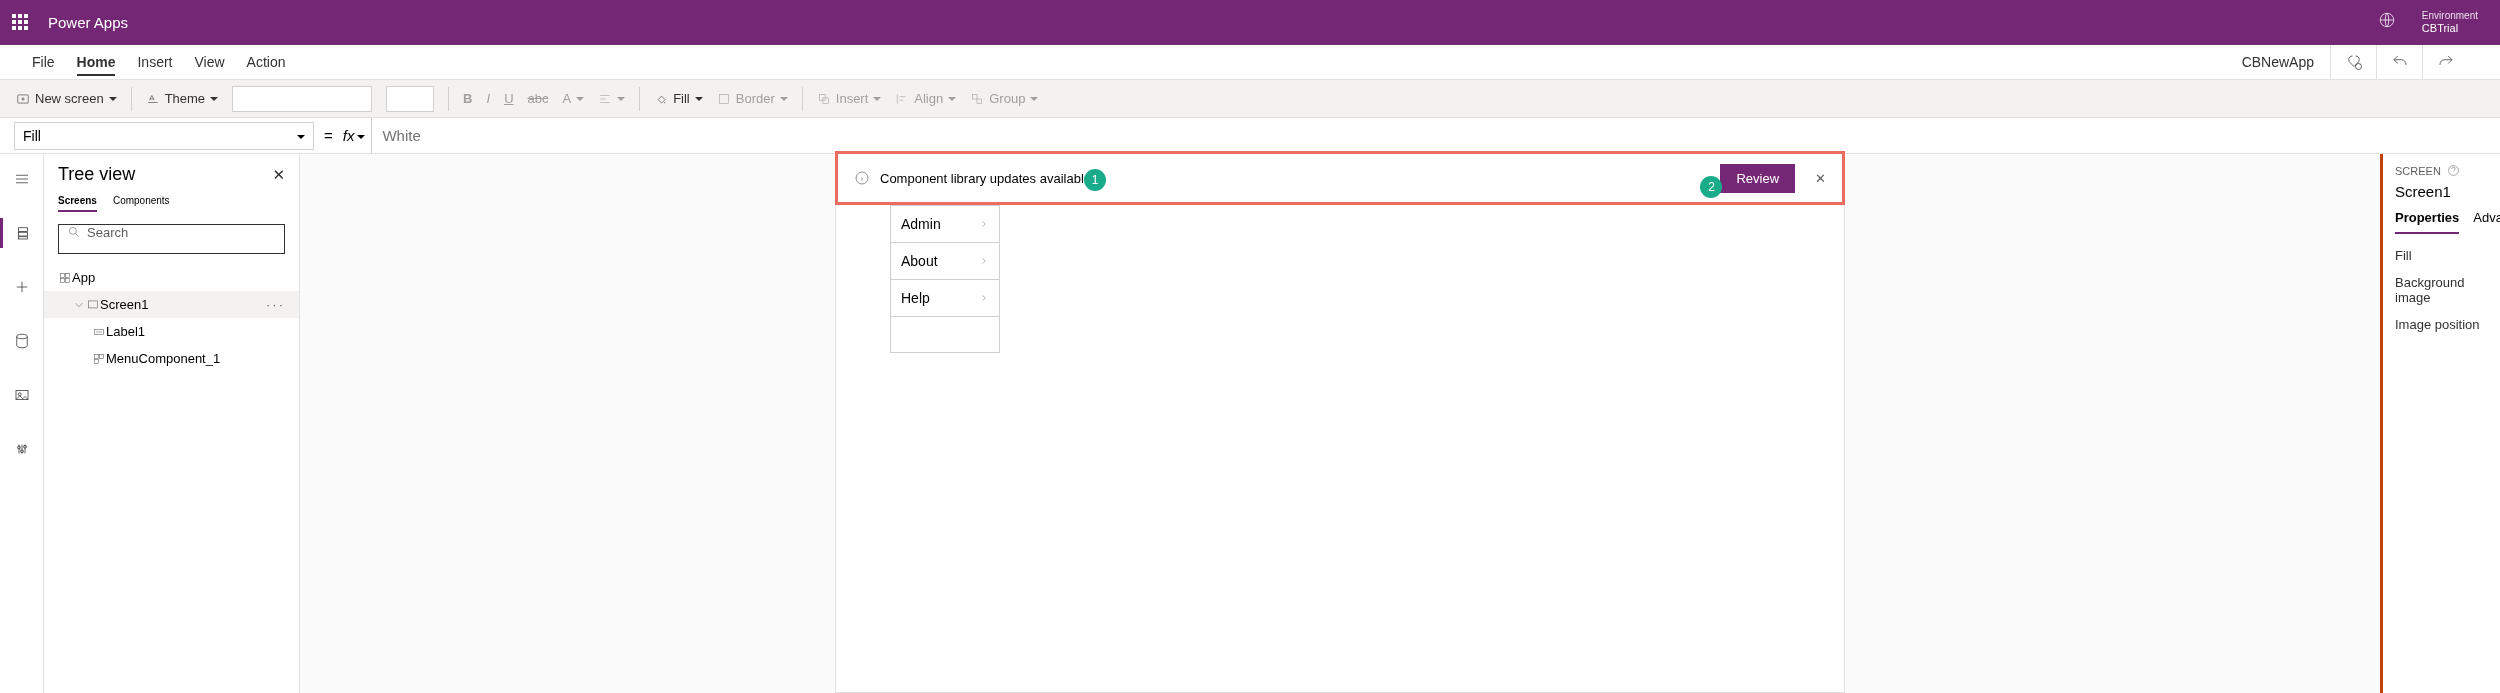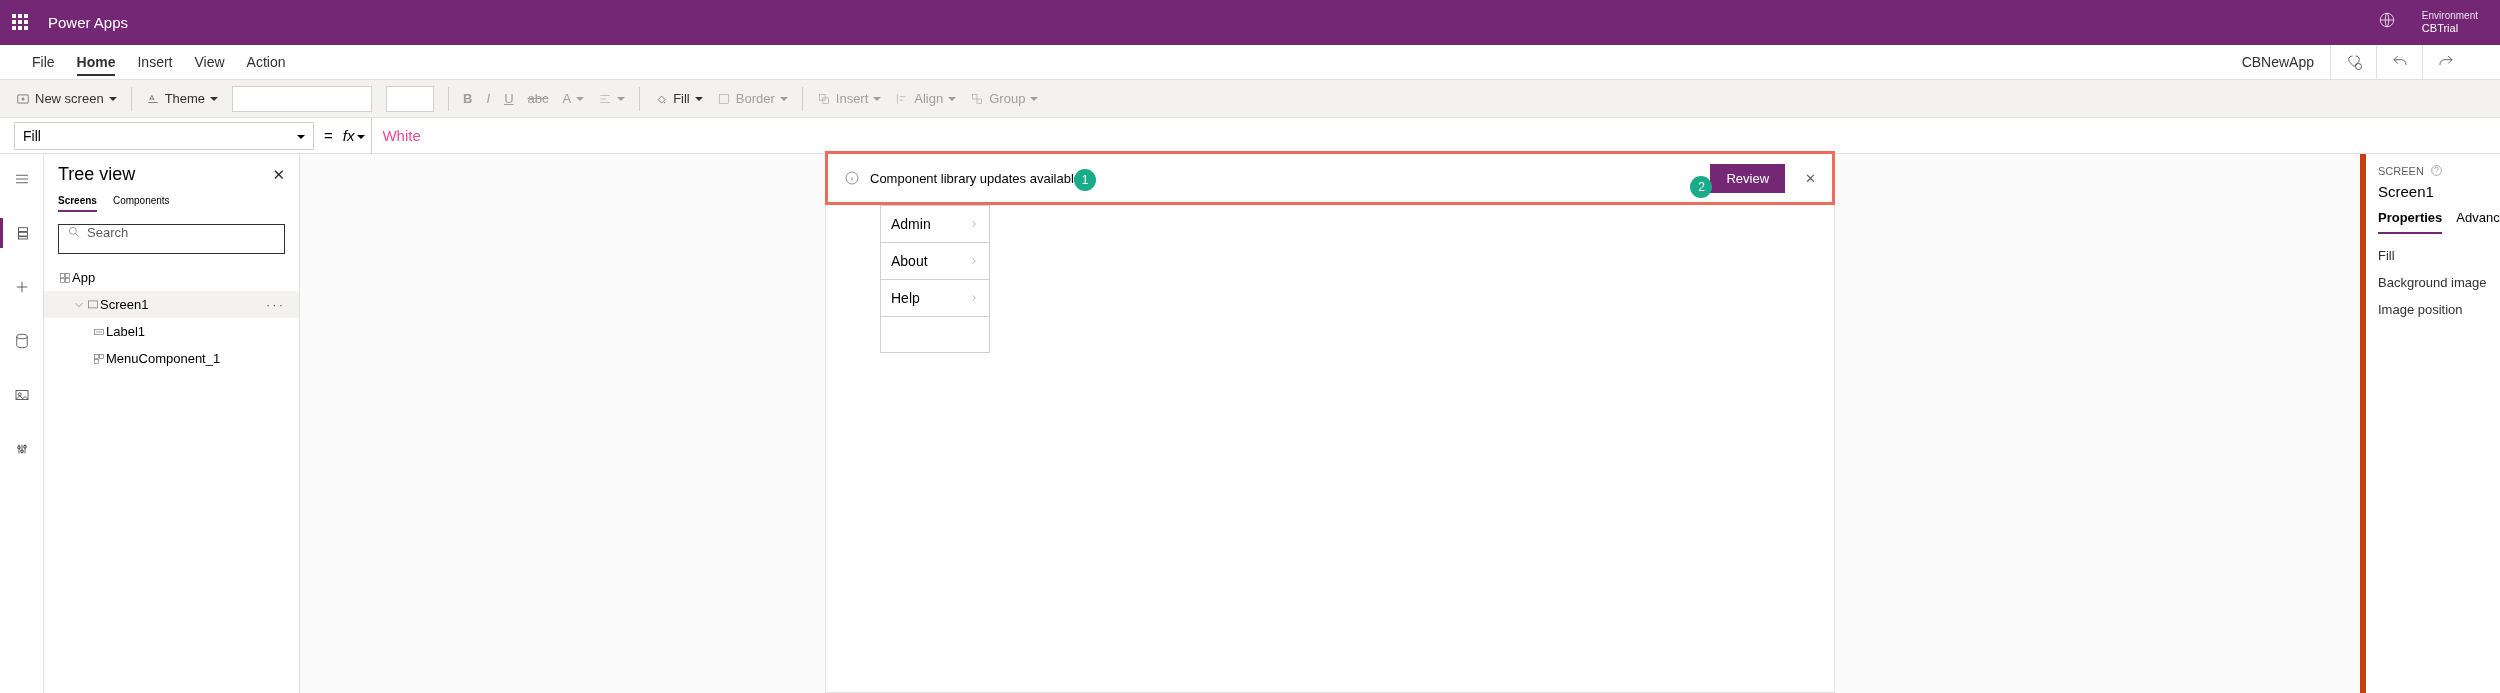--- a/index.html
+++ b/index.html
@@ -32,21 +32,21 @@
   .tool svg { width: 14px; height: 14px; stroke: currentColor; fill: none; }
   .toolbar .combo { background: #fff; border: 1px solid #d2d0ce; height: 26px; width: 140px; }
   .toolbar .combo.sm { width: 48px; }
   .tool-divider { width: 1px; height: 24px; background: #d2d0ce; }
 
   
   .formula-row { display: flex; align-items: center; height: 36px; border-bottom: 1px solid #e1e1e1; }
   .prop-select { width: 300px; border: 1px solid #d2d0ce; height: 28px; margin-left: 14px; display: flex; align-items: center; justify-content: space-between; padding: 0 8px; font-size: 14px; background: #fff; }
   .equals { margin: 0 10px; font-size: 15px; }
   .fx { font-style: italic; font-size: 15px; margin-right: 6px; display: flex; align-items: center; gap: 3px;}
-  .formula-input { border-left: 1px solid #d2d0ce; flex: 1; height: 36px; display: flex; align-items: center; padding-left: 10px; font-family: Consolas, monospace; font-size: 15px; color: #ec4899; }
+  .formula-input { border-left: 1px solid #d2d0ce; flex: 1; height: 36px; display: flex; align-items: center; padding-left: 10px; font-family: Consolas, monospace; font-size: 15px; color: #737373; }
 
   
   .main { display: flex; height: calc(693px - 45px - 35px - 38px - 36px); }
 
   
   .rail { width: 44px; border-right: 1px solid #e1e1e1; display: flex; flex-direction: column; align-items: center; padding-top: 10px; gap: 24px; }
   .rail-item { width: 44px; height: 30px; display: flex; align-items: center; justify-content: center; cursor: pointer; }
   .rail-item.active { border-left: 3px solid #742774; }
   .rail-item svg { width: 18px; height: 18px; stroke: #323130; fill: none; }
 
@@ -84,21 +84,21 @@
   .notif svg.info { width: 16px; height: 16px; stroke: #605e5c; fill: none; margin-right: 10px; }
   .notif-text { font-size: 13px; }
   .notif-spacer { flex: 1; }
   .review-btn { background: #742774; color: #fff; border: none; padding: 7px 16px; font-size: 13px; cursor: pointer; margin-right: 20px; }
   .notif .close { font-size: 13px; cursor: pointer; color: #605e5c; }
   .badge { width: 22px; height: 22px; border-radius: 50%; background: #1aab8b; color: #fff; font-size: 12px; display: flex; align-items: center; justify-content: center; position: absolute; }
   .badge1 { left: 246px; top: 15px; }
   .badge2 { right: 116px; top: 25px; }
 
   
-  .props { width: 140px; border-left: 6px solid #c2410c; padding: 10px 12px; font-size: 13px; overflow: hidden;}
+  .props { width: 120px; border-left: 3px solid #c2410c; padding: 10px 12px; font-size: 13px; overflow: hidden;}
   .props .sec-label { font-size: 11px; color: #605e5c; text-transform: uppercase; display: flex; gap: 6px; align-items: center;}
   .props .sec-label svg{width:13px;height:13px;stroke:#605e5c;fill:none;}
   .props .screen-name { font-size: 15px; margin: 6px 0 10px 0; }
   .props .ptabs { display: flex; gap: 14px; font-size: 13px; margin-bottom: 14px; }
   .props .ptab { cursor: pointer; padding-bottom: 7px; }
   .props .ptab.active { border-bottom: 2px solid #742774; font-weight: 600; }
   .props .prow { margin-bottom: 12px; font-size: 13px; color: #323130; }
 
   .chev-down::after { content: ''; display: inline-block; border: 4px solid transparent; border-top-color: currentColor; transform: translateY(2px); }
 </style>

